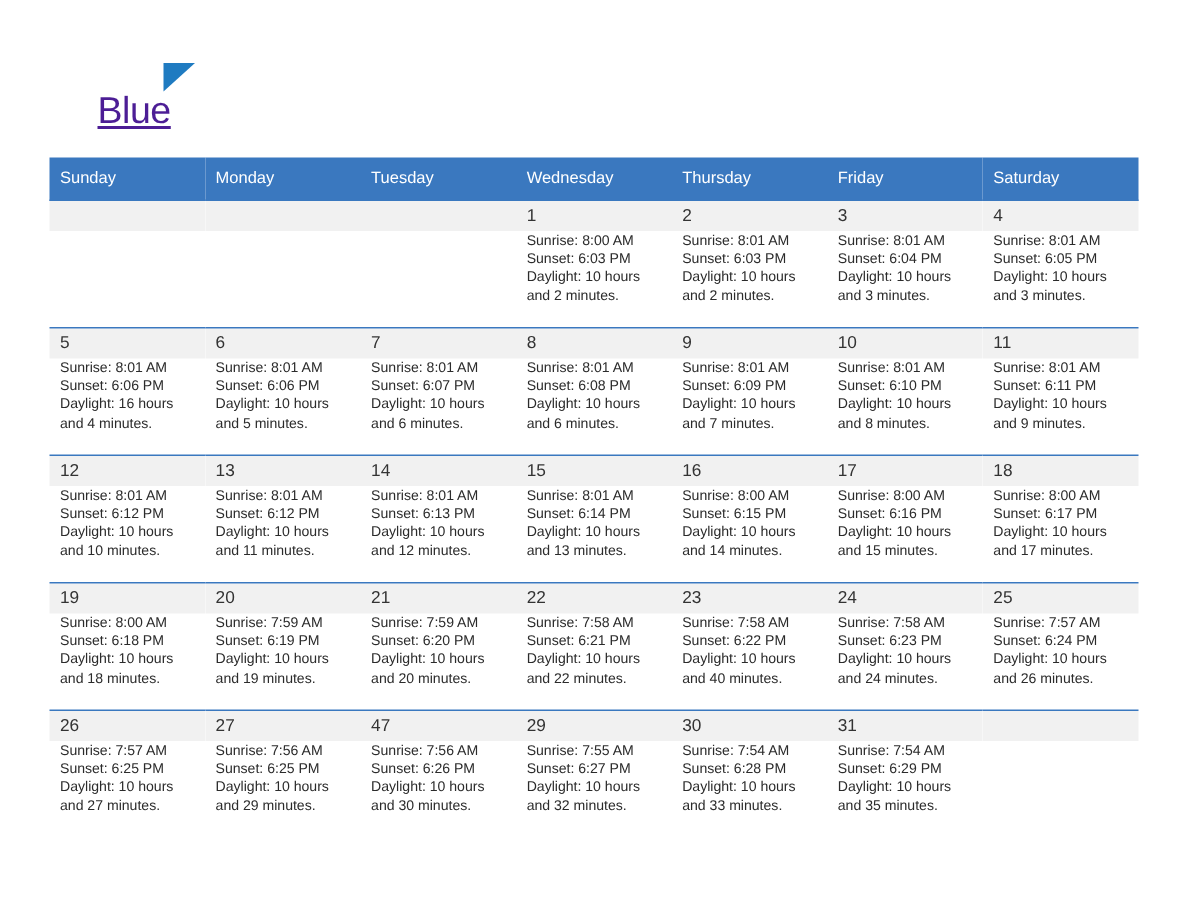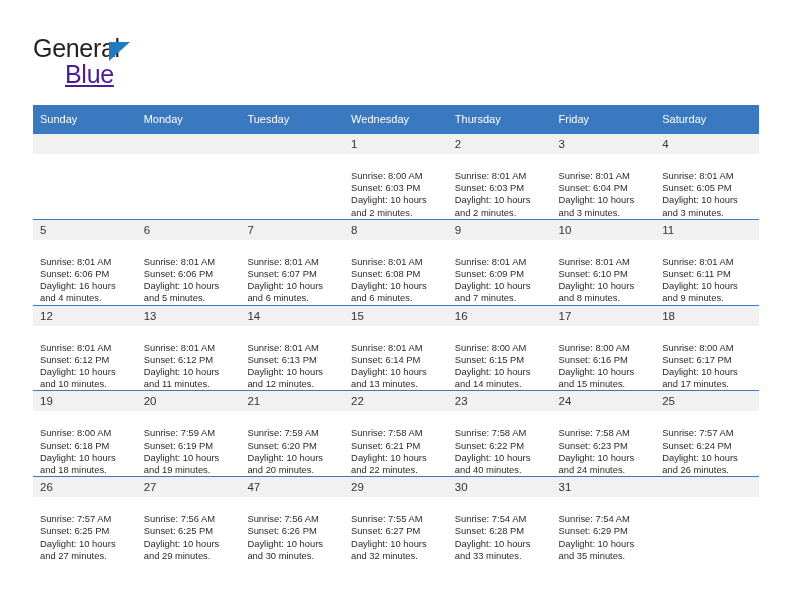--- a/index.html
+++ b/index.html
@@ -125,36 +125,35 @@
     color: #333333;
     padding: 3px 0 3px 7px;
     height: 14px;
     line-height: 14px;
   }
   td.empty .daynum {
     background: #f1f1f1;
     color: transparent;
   }
   .details {
-    padding: 16px 5px 0 7px;
+    padding: 0 5px 0 7px;
     font-size: 9.4px;
     line-height: 12.2px;
     color: #2b2b2b;
   }
   .details div { white-space: nowrap; }
   .details .daylight { white-space: normal; }
 </style>
 </head>
 <body>
 
 <div class="page">
 
   <div class="header">
     <div class="logo">
-      <span class="logo-general">General</span>
       <span class="logo-triangle"></span>
       <span class="logo-blue">Blue</span>
     </div>
   </div>
 
   <table class="calendar">
     <thead>
       <tr id="weekday-row">
           <th>Sunday</th>
           <th>Monday</th>

